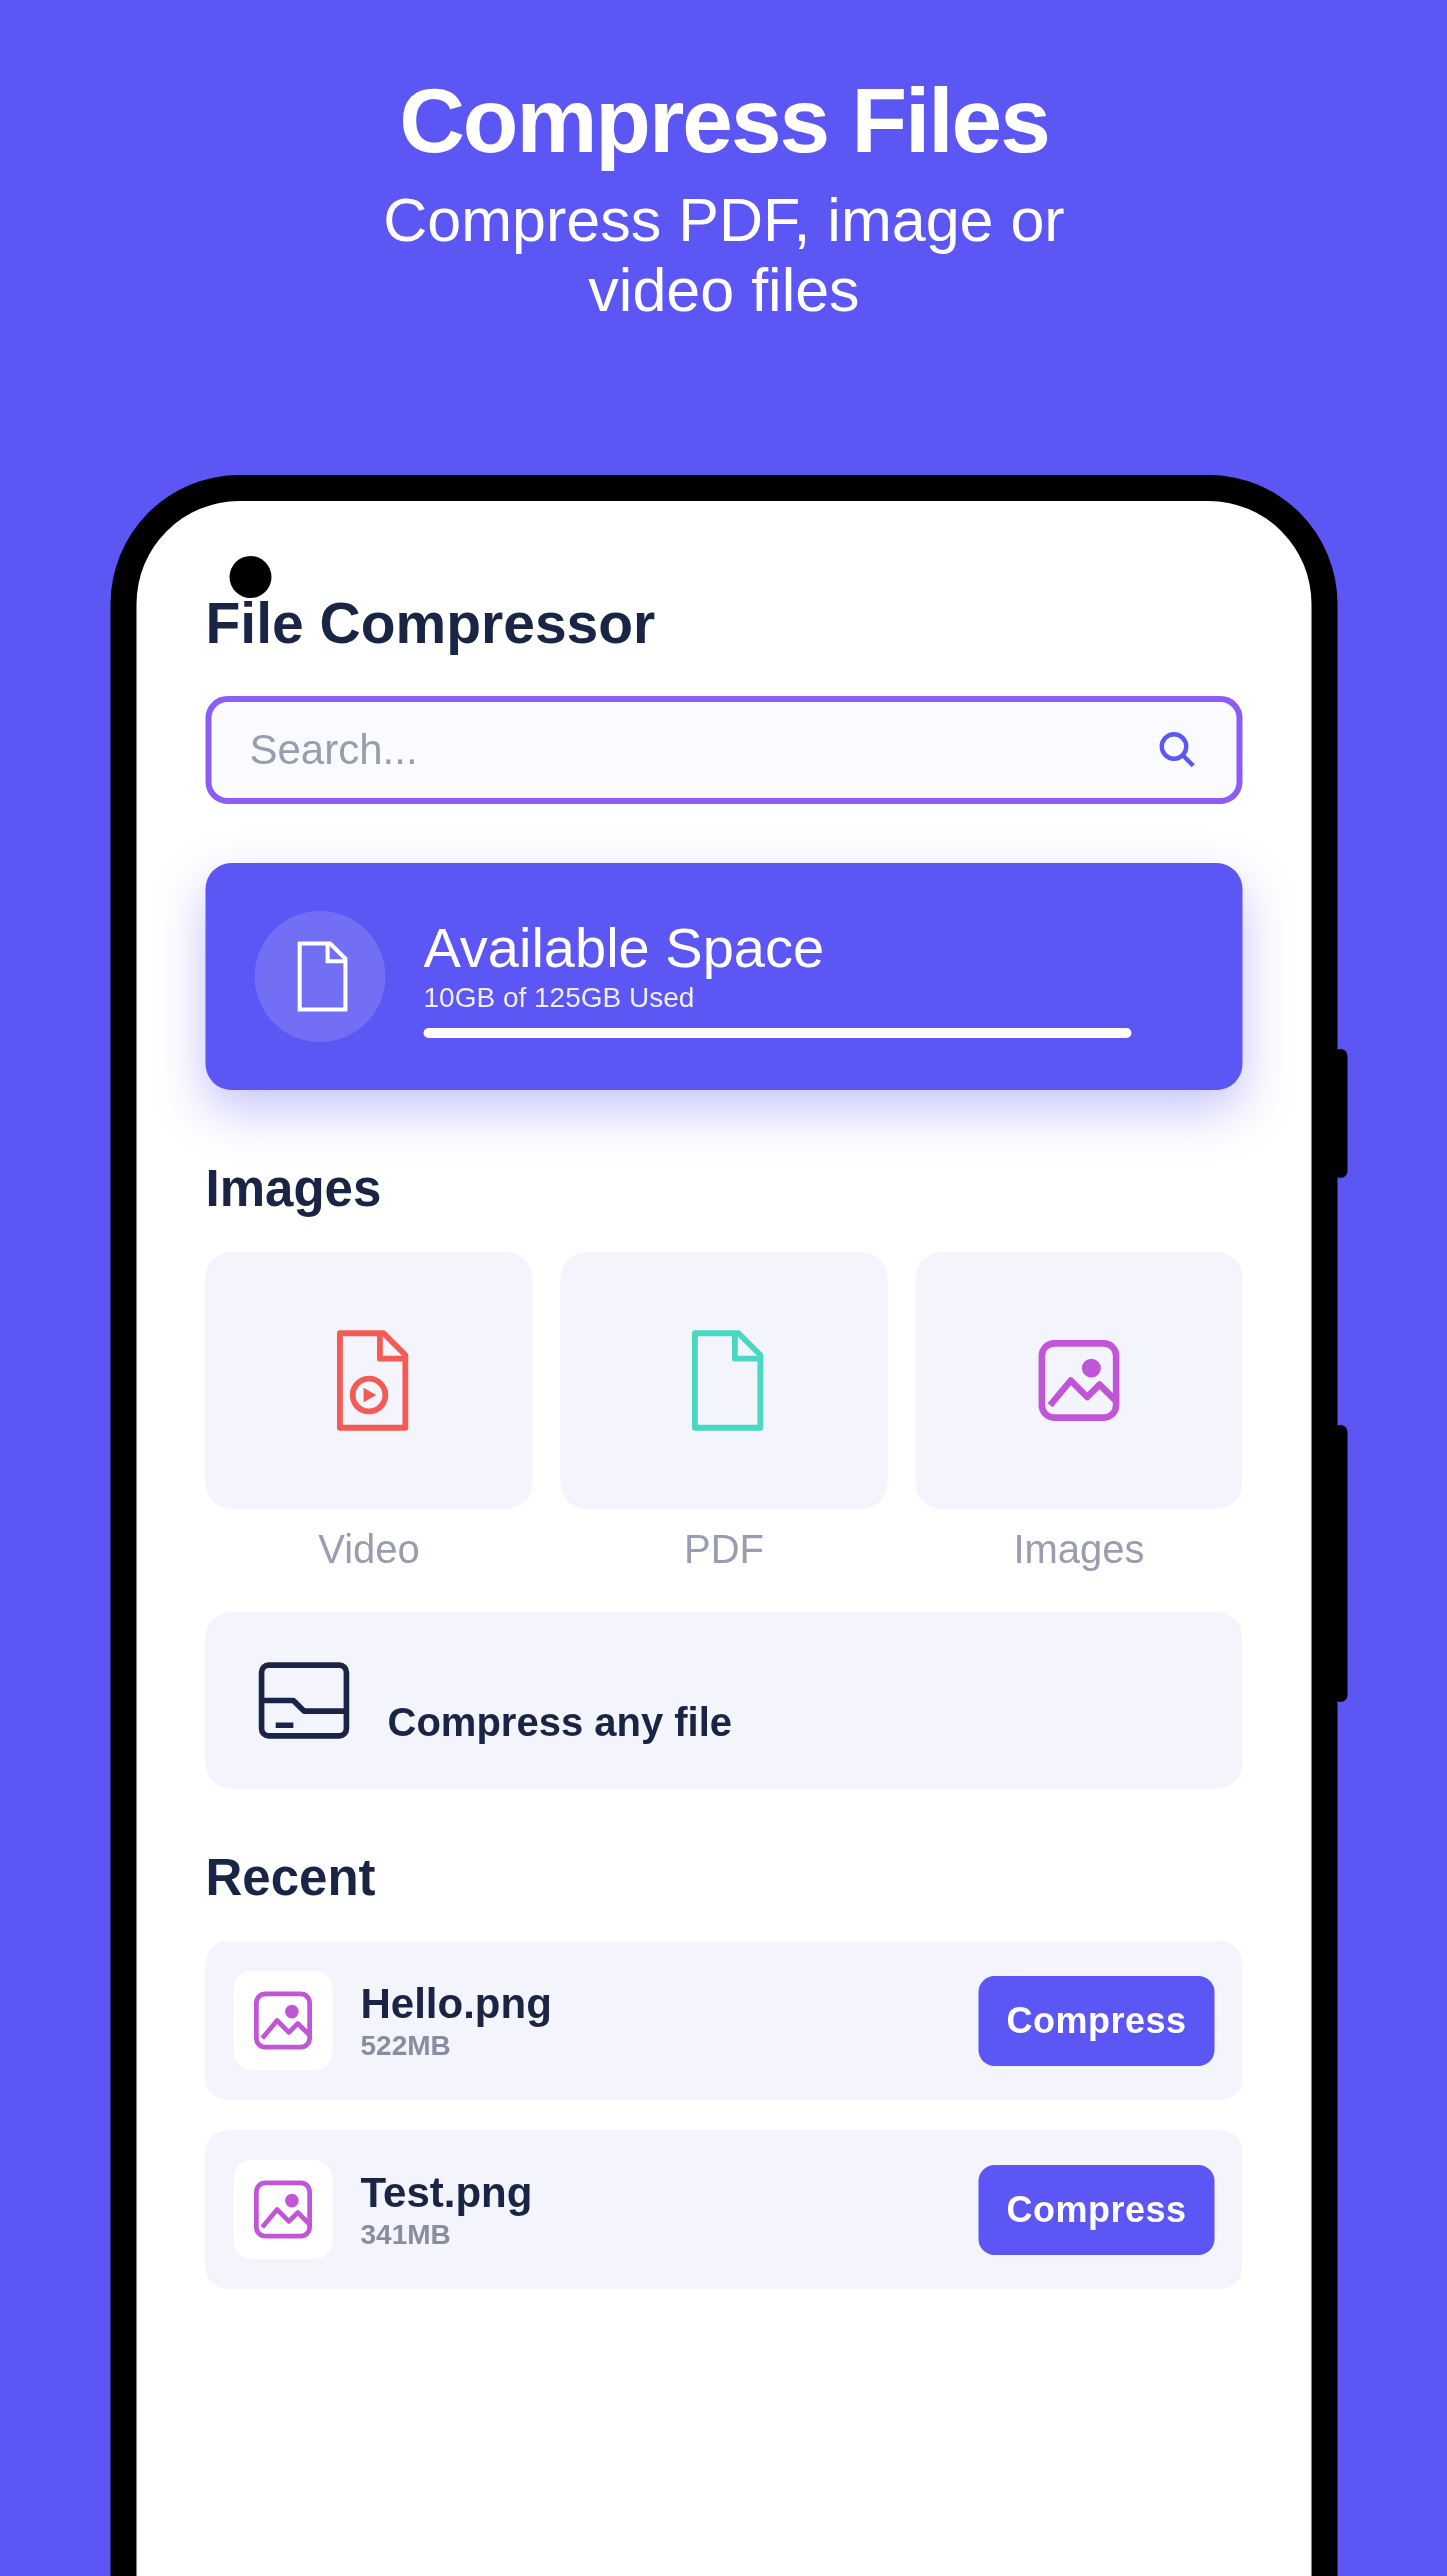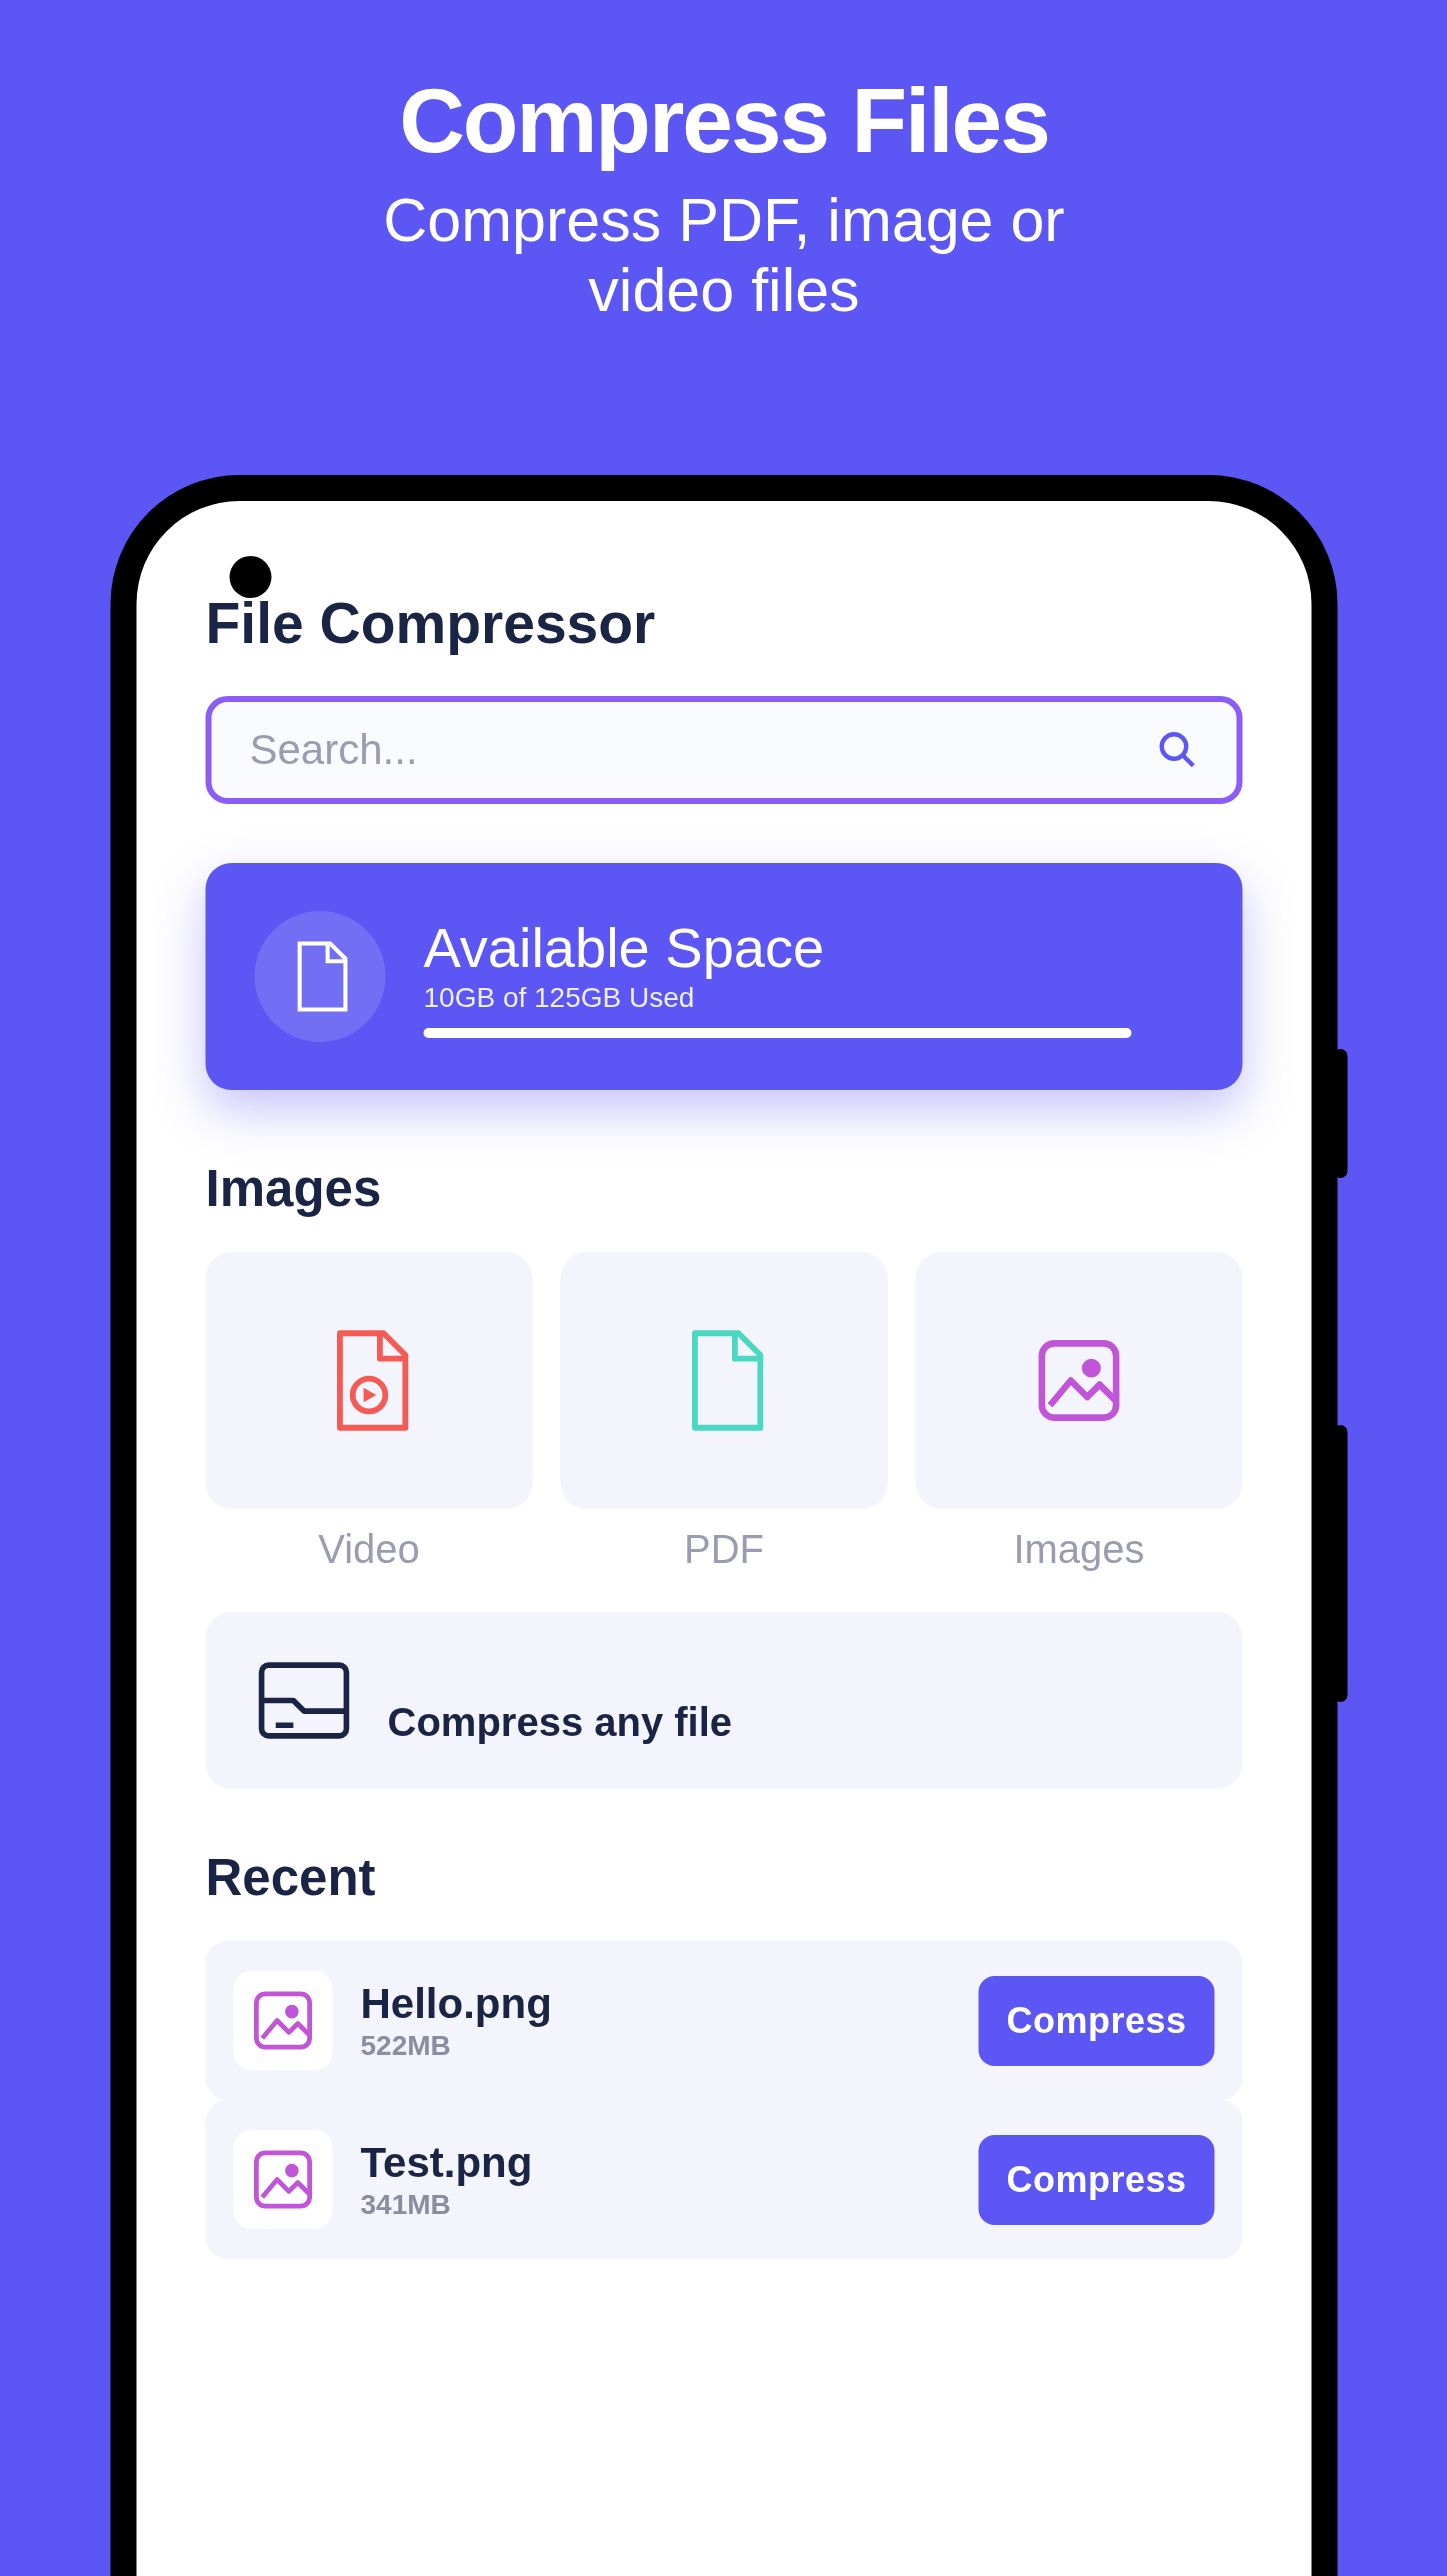--- a/index.html
+++ b/index.html
@@ -53,21 +53,21 @@
     .compress-box { background: #f3f4fc; border-radius: 26px; height: 257px; width: 100%; display: flex; align-items: center; justify-content: center; margin-bottom: 18px; }
     .compress-label { color: #9a9db0; font-size: 40px; font-weight: 500; }
     
     .zip-card {
       background: #f3f4fc; border-radius: 26px; padding: 44px 49px;
       display: flex; align-items: flex-end; gap: 34px; margin-bottom: 59px;
     }
     .zip-title { color: #1a2545; font-size: 40px; font-weight: 800; }
     .zip-subtitle { color: #8a8da0; font-size: 30px; margin-top: 4px; }
     
-    .recent-list { display: flex; flex-direction: column; }
+    .recent-list { display: flex; flex-direction: column; gap: 30px; }
     .recent-item { background: #f3f4fc; border-radius: 22px; padding: 30px 28px; display: flex; align-items: center; gap: 28px; }
     .recent-info { flex: 1; }
     .recent-name { color: #1a2545; font-size: 42px; font-weight: 800; }
     .recent-size { color: #8a8da0; font-size: 28px; font-weight: 600; margin-top: 2px; }
     .recent-btn { background: #5b56f4; color: white; border: none; border-radius: 16px; padding: 24px 28px; font-size: 36px; font-weight: 800; letter-spacing: 0.5px; }
     .recent-thumb { width: 99px; height: 99px; border-radius: 18px; background: white; display: flex; align-items: center; justify-content: center; }
   </style>
 </head>
 <body>
 

